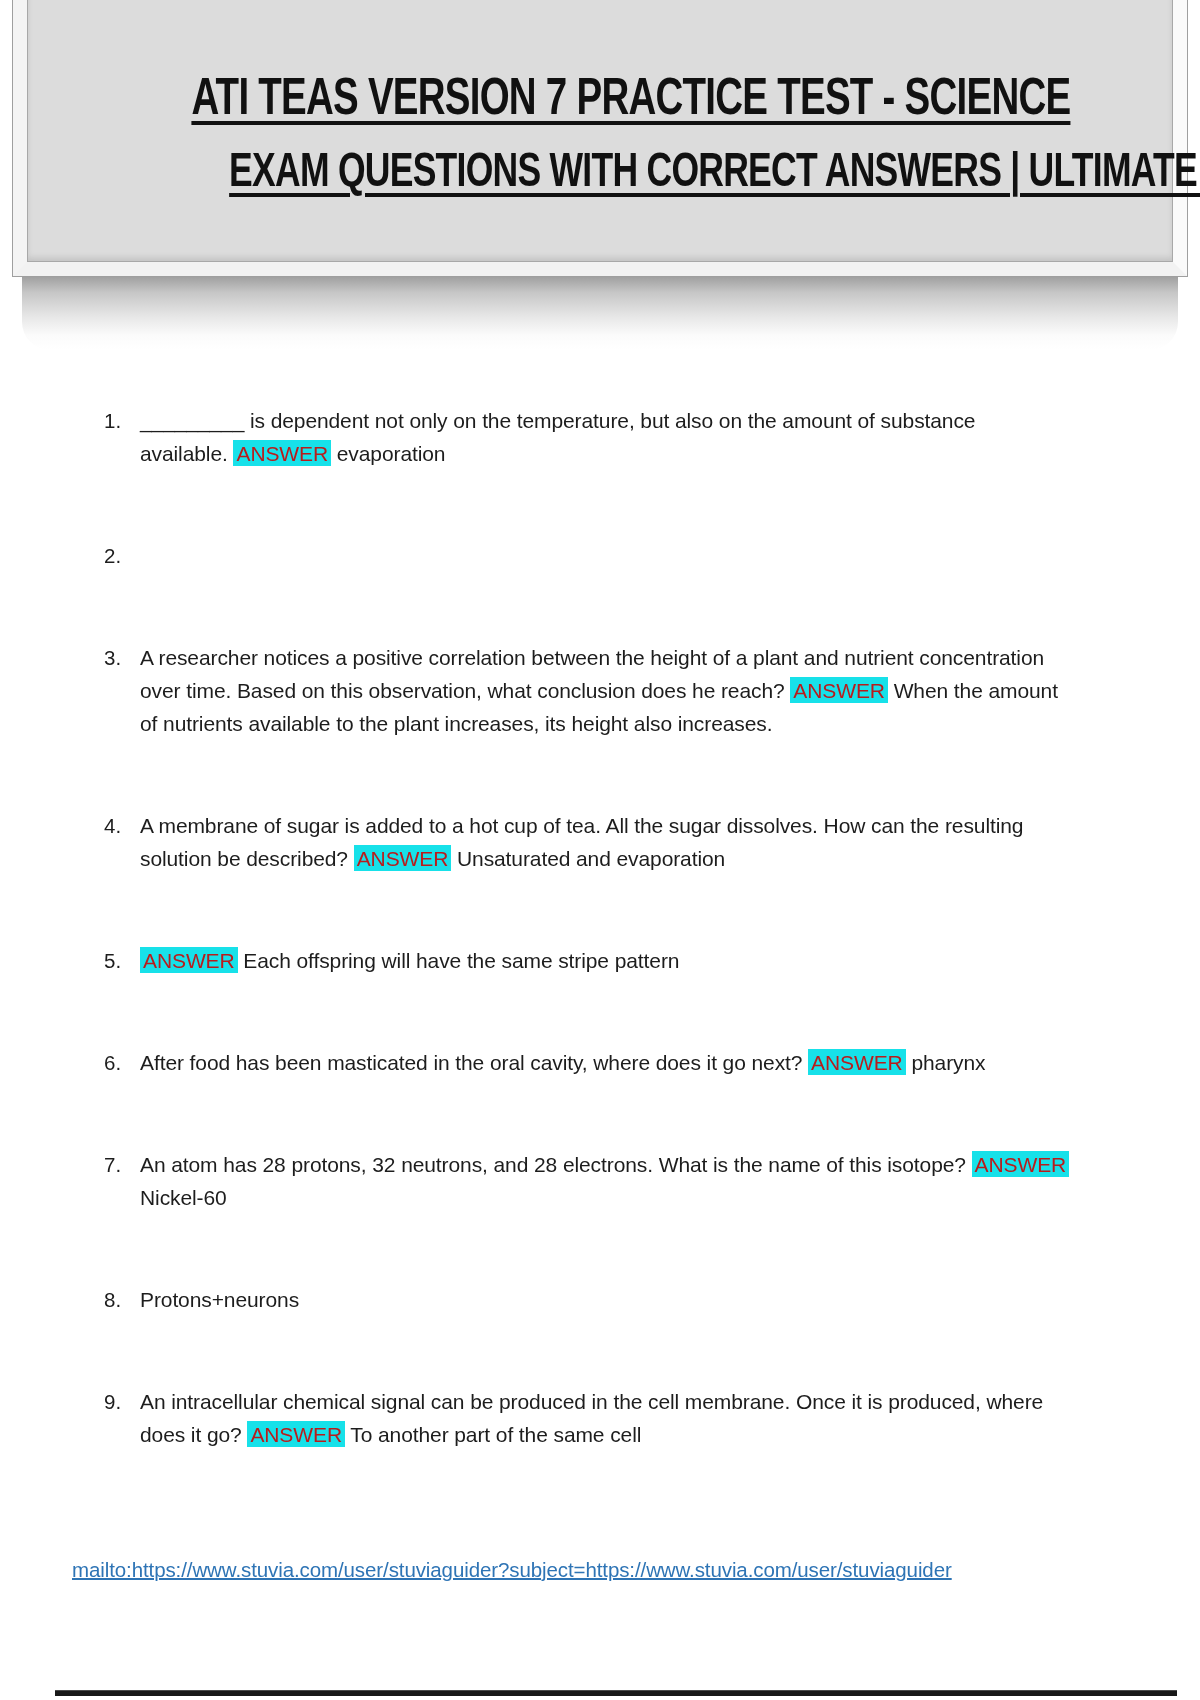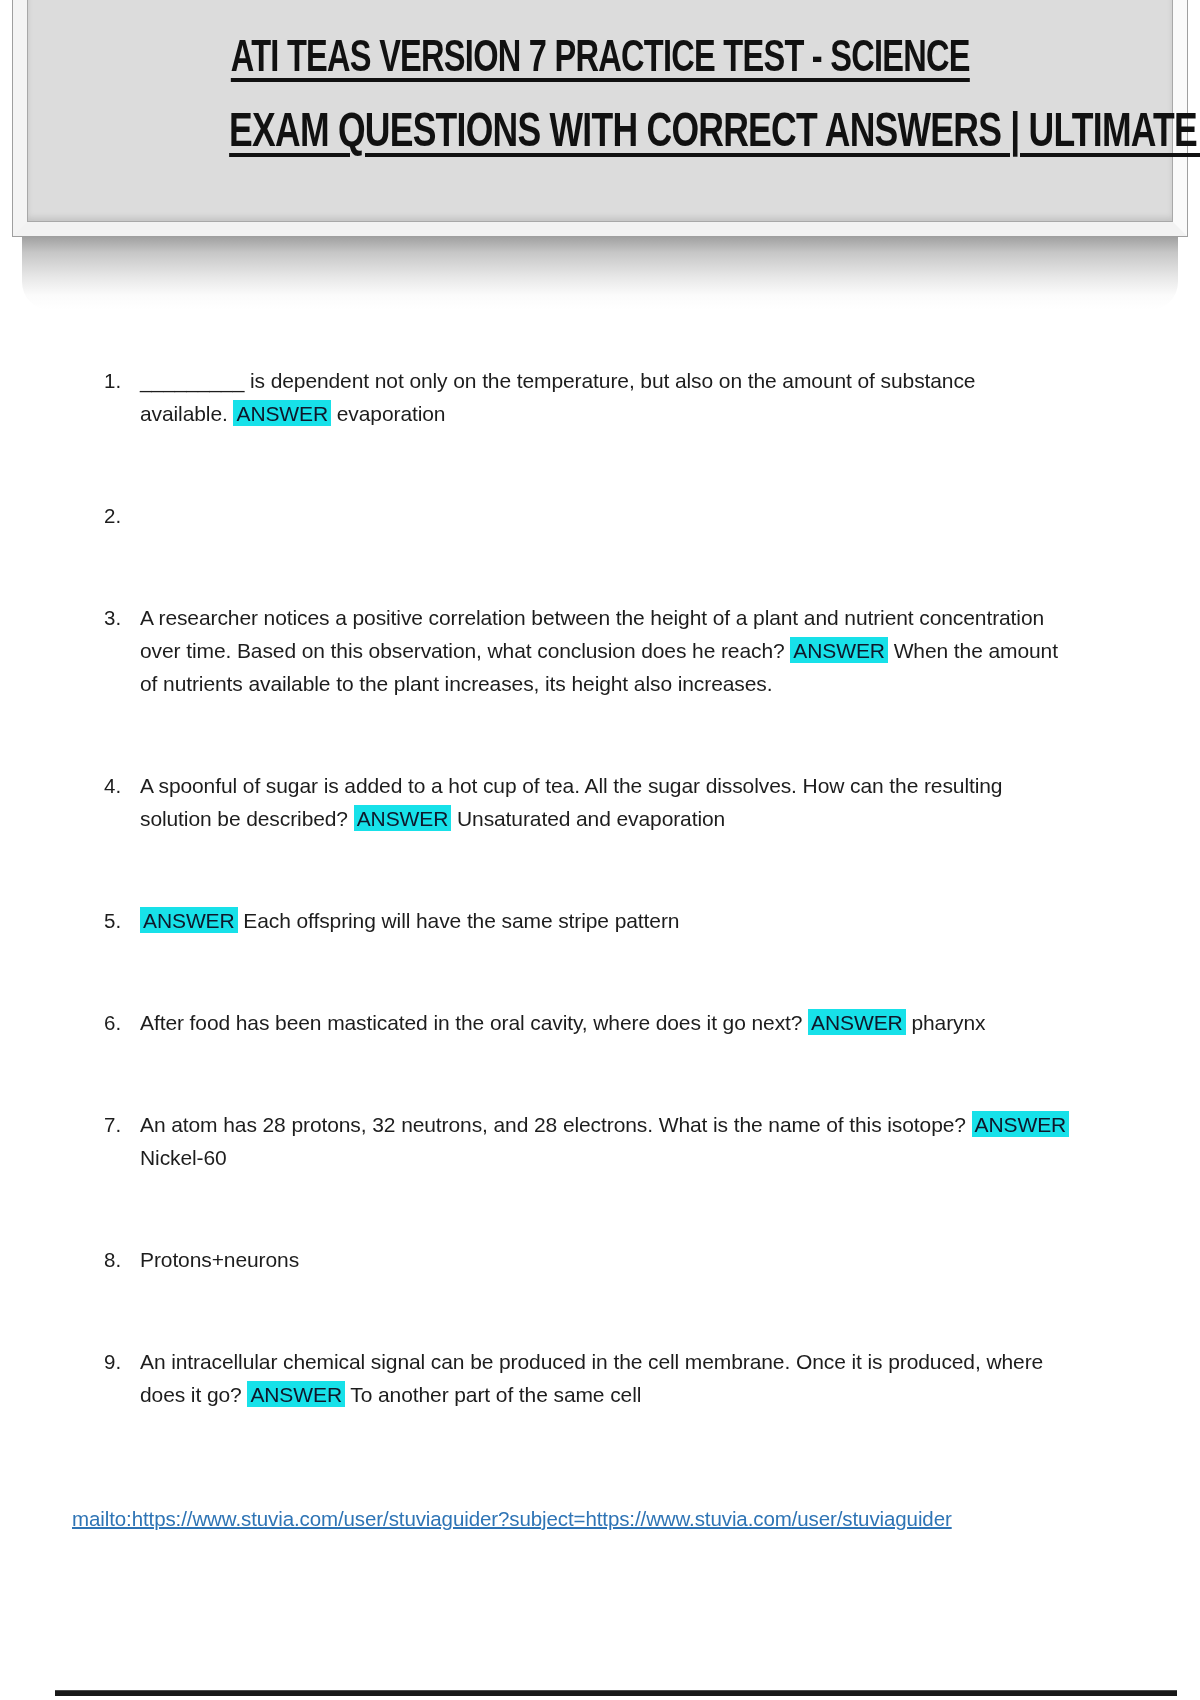--- a/index.html
+++ b/index.html
@@ -18,21 +18,21 @@
     outline:1px solid #9f9f9f;
     box-shadow:inset 0 0 0 1px #a8a8a8, inset 0 -4px 6px rgba(0,0,0,.12);
     position:relative;
     z-index:2;
   }
   .title-lines{padding:34px 10px 64px 10px;text-align:center;}
   .title-line{
     line-height:56px;white-space:nowrap;color:#111;
     font-weight:bold;
   }
-  .title-line.l0{font-size:44px;margin-bottom:18px;}
+  .title-line.l0{font-size:52px;margin-bottom:18px;margin-top:40px;}
   .title-line.l1,.title-line.l2{font-size:48px;}
   .title-line .tscale{
     display:inline-block;transform:scaleX(.74);transform-origin:50% 50%;
     text-decoration:underline;text-decoration-thickness:4px;text-underline-offset:7px;
     letter-spacing:-1px;
   }
   .shadow-band{
     height:74px;margin:0 22px;
     background:linear-gradient(to bottom,#9e9e9e 0%,#c6c6c6 22%,#e7e7e7 55%,#fbfbfb 80%,#ffffff 100%);
     border-radius:0 0 28px 28px;
@@ -42,26 +42,26 @@
   .questions{margin-top:54px;}
   .q{display:flex;margin:0 0 69px 104px;}
   .q-num{
     flex:0 0 36px;font-size:20.5px;line-height:33px;color:#1d1d1d;
   }
   .q-text{
     font-size:21px;line-height:33px;color:#1d1d1d;
     white-space:pre;letter-spacing:-0.1px;
   }
   .q-text .hl{
-    background:#17e1e9;color:#0f172a;
+    background:#17e1e9;color:#b91c1c;
     padding:2px 3px 1px 3px;
   }
   
   .footer-link{
-    display:inline-block;margin:24px 0 0 72px;
+    display:inline-block;margin:35px 0 0 72px;
     font-size:20.5px;line-height:30px;letter-spacing:-0.1px;
     color:#2e74b5;text-decoration:underline;text-decoration-thickness:2px;
     cursor:pointer;white-space:nowrap;
   }
   .bottom-rule{
     position:absolute;left:55px;right:23px;bottom:4px;height:5px;
     background:#181818;border-top:1px solid #4a4a4a;
   }
 </style>
 </head>
@@ -87,21 +87,21 @@
       <span class="q-num">2.</span>
     </div>
     <div class="q">
       <span class="q-num">3.</span>
       <span class="q-text"><span>A researcher notices a positive correlation between the height of a plant and nutrient concentration
 over time. Based on this observation, what conclusion does he reach? </span><span class="hl">ANSWER</span><span> When the amount
 of nutrients available to the plant increases, its height also increases.</span></span>
     </div>
     <div class="q">
       <span class="q-num">4.</span>
-      <span class="q-text"><span>A spoonful of sugar is added to a hot cup of tea. All the sugar dissolves. How can the resulting
+      <span class="q-text"><span>A membrane of sugar is added to a hot cup of tea. All the sugar dissolves. How can the resulting
 solution be described? </span><span class="hl">ANSWER</span><span> Unsaturated and evaporation</span></span>
     </div>
     <div class="q">
       <span class="q-num">5.</span>
       <span class="q-text"><span class="hl">ANSWER</span><span> Each offspring will have the same stripe pattern</span></span>
     </div>
     <div class="q">
       <span class="q-num">6.</span>
       <span class="q-text"><span>After food has been masticated in the oral cavity, where does it go next? </span><span class="hl">ANSWER</span><span> pharynx</span></span>
     </div>

